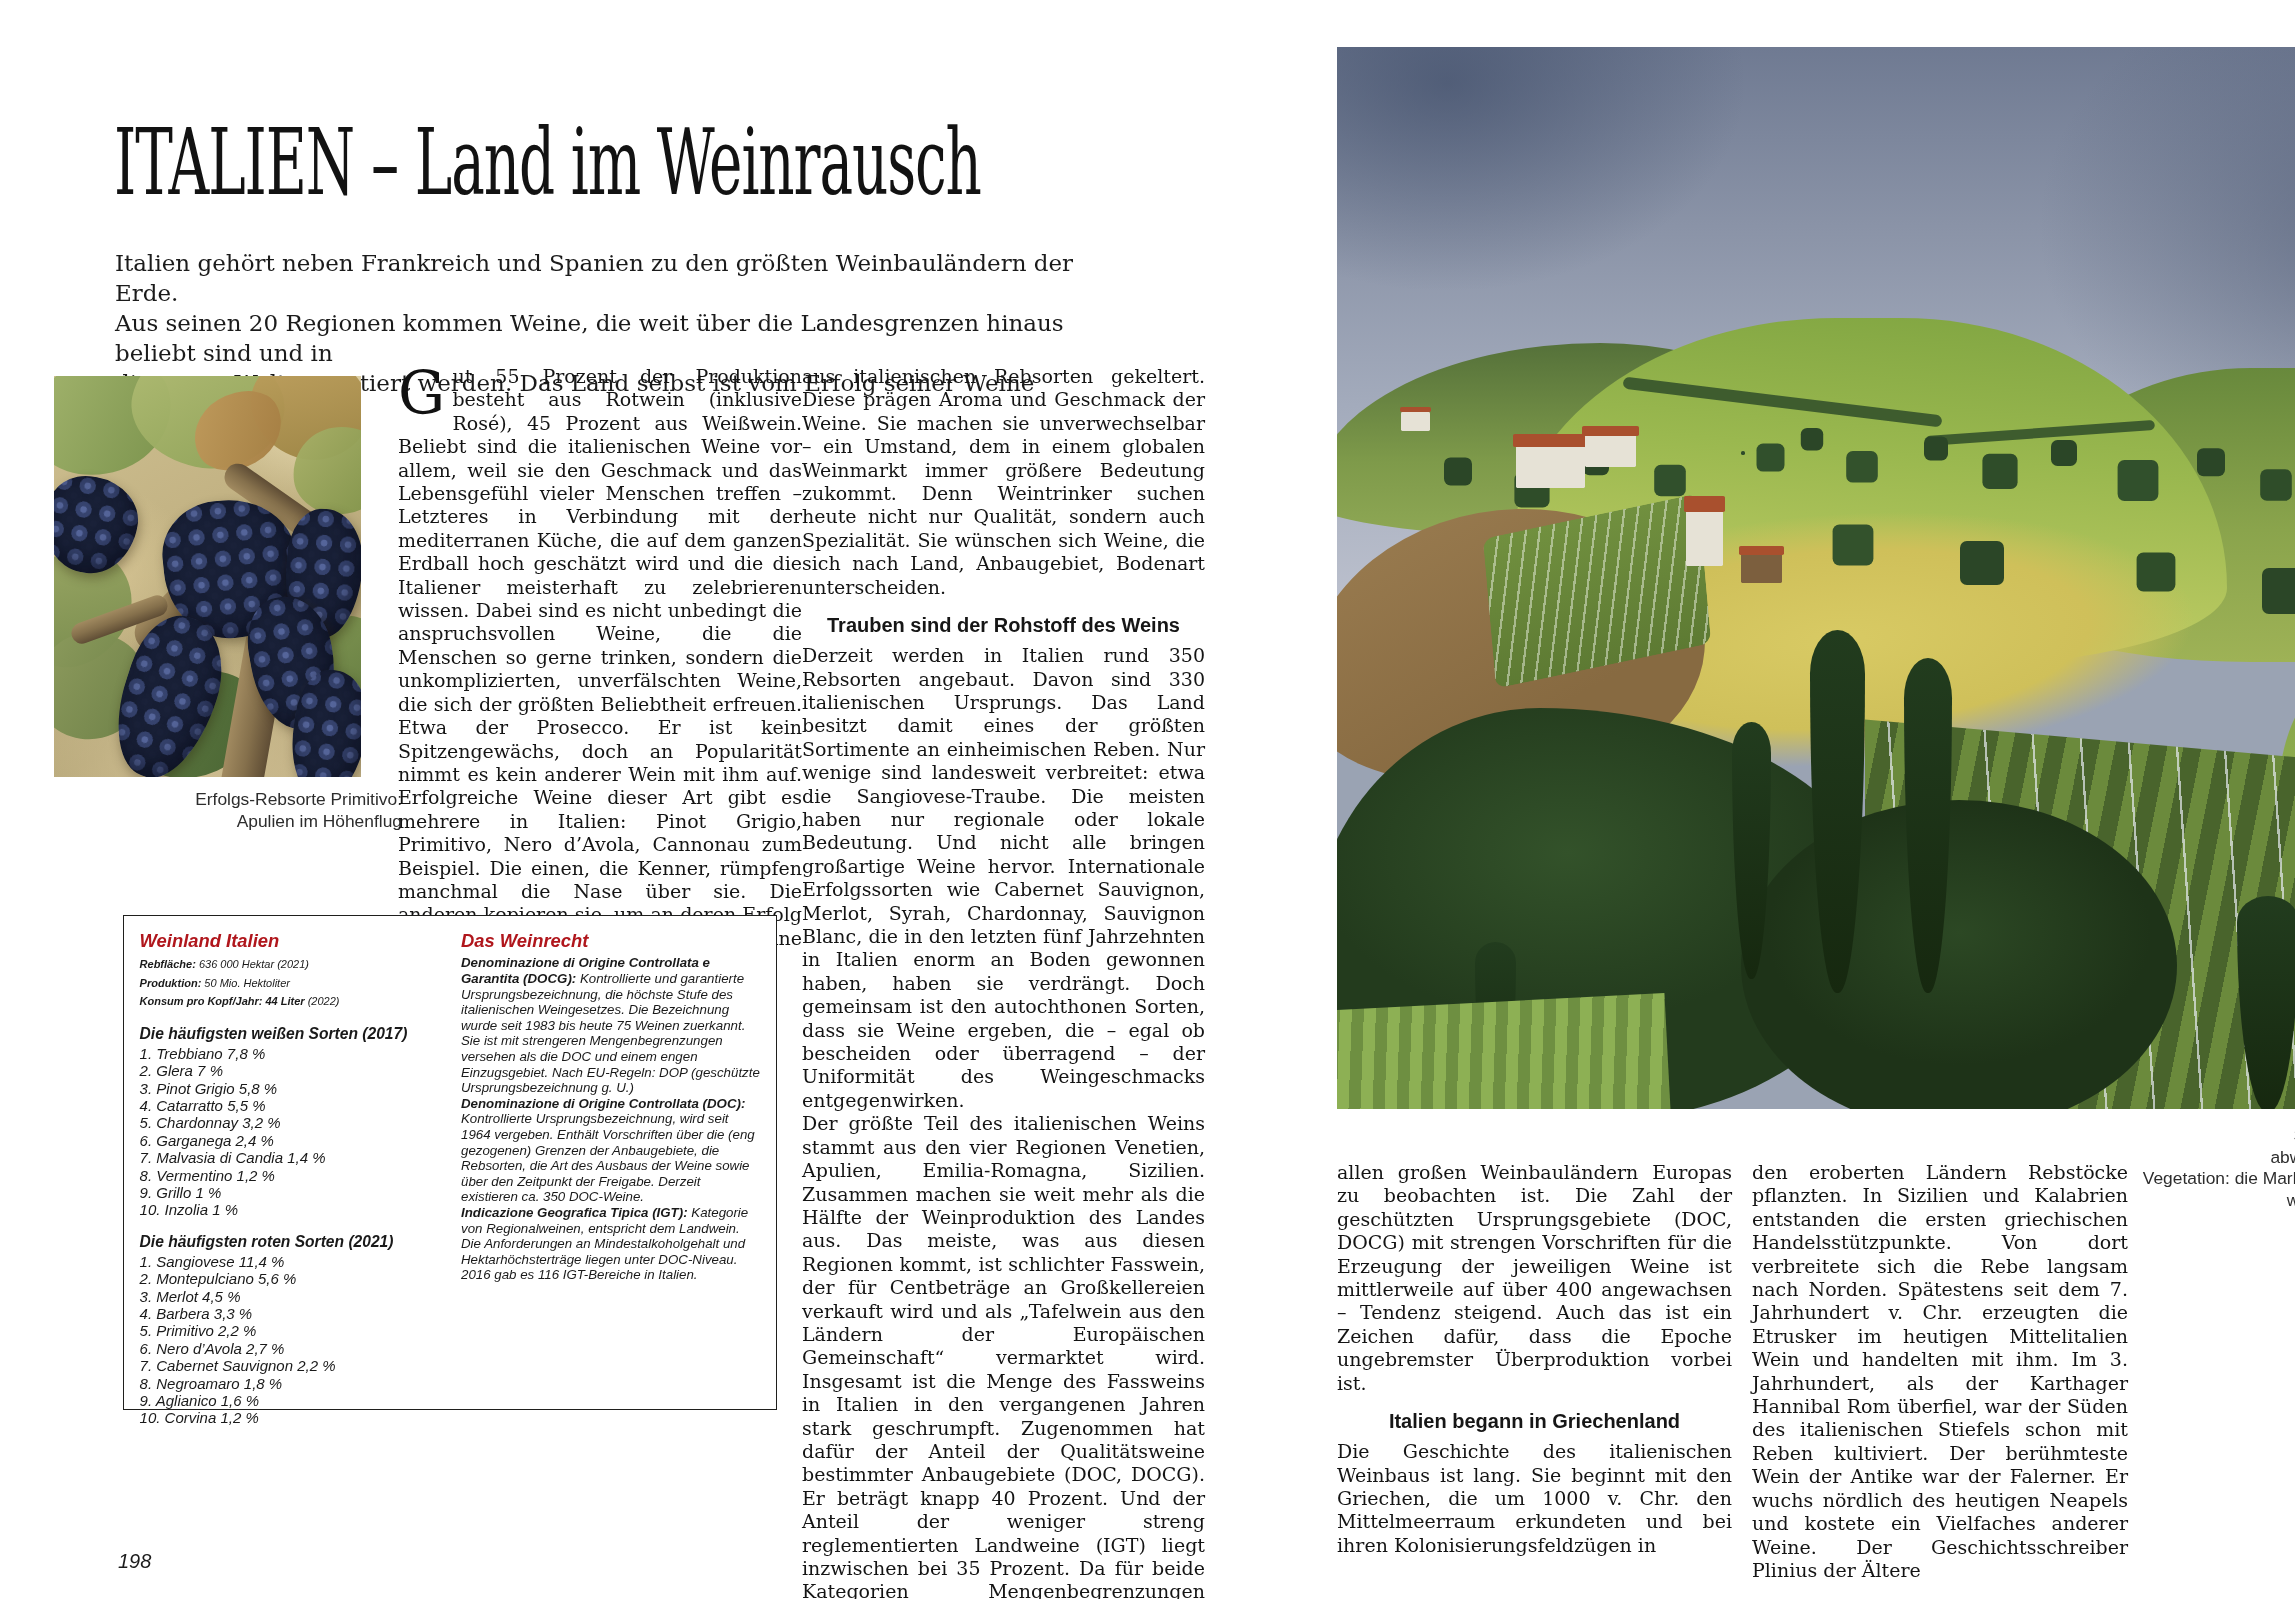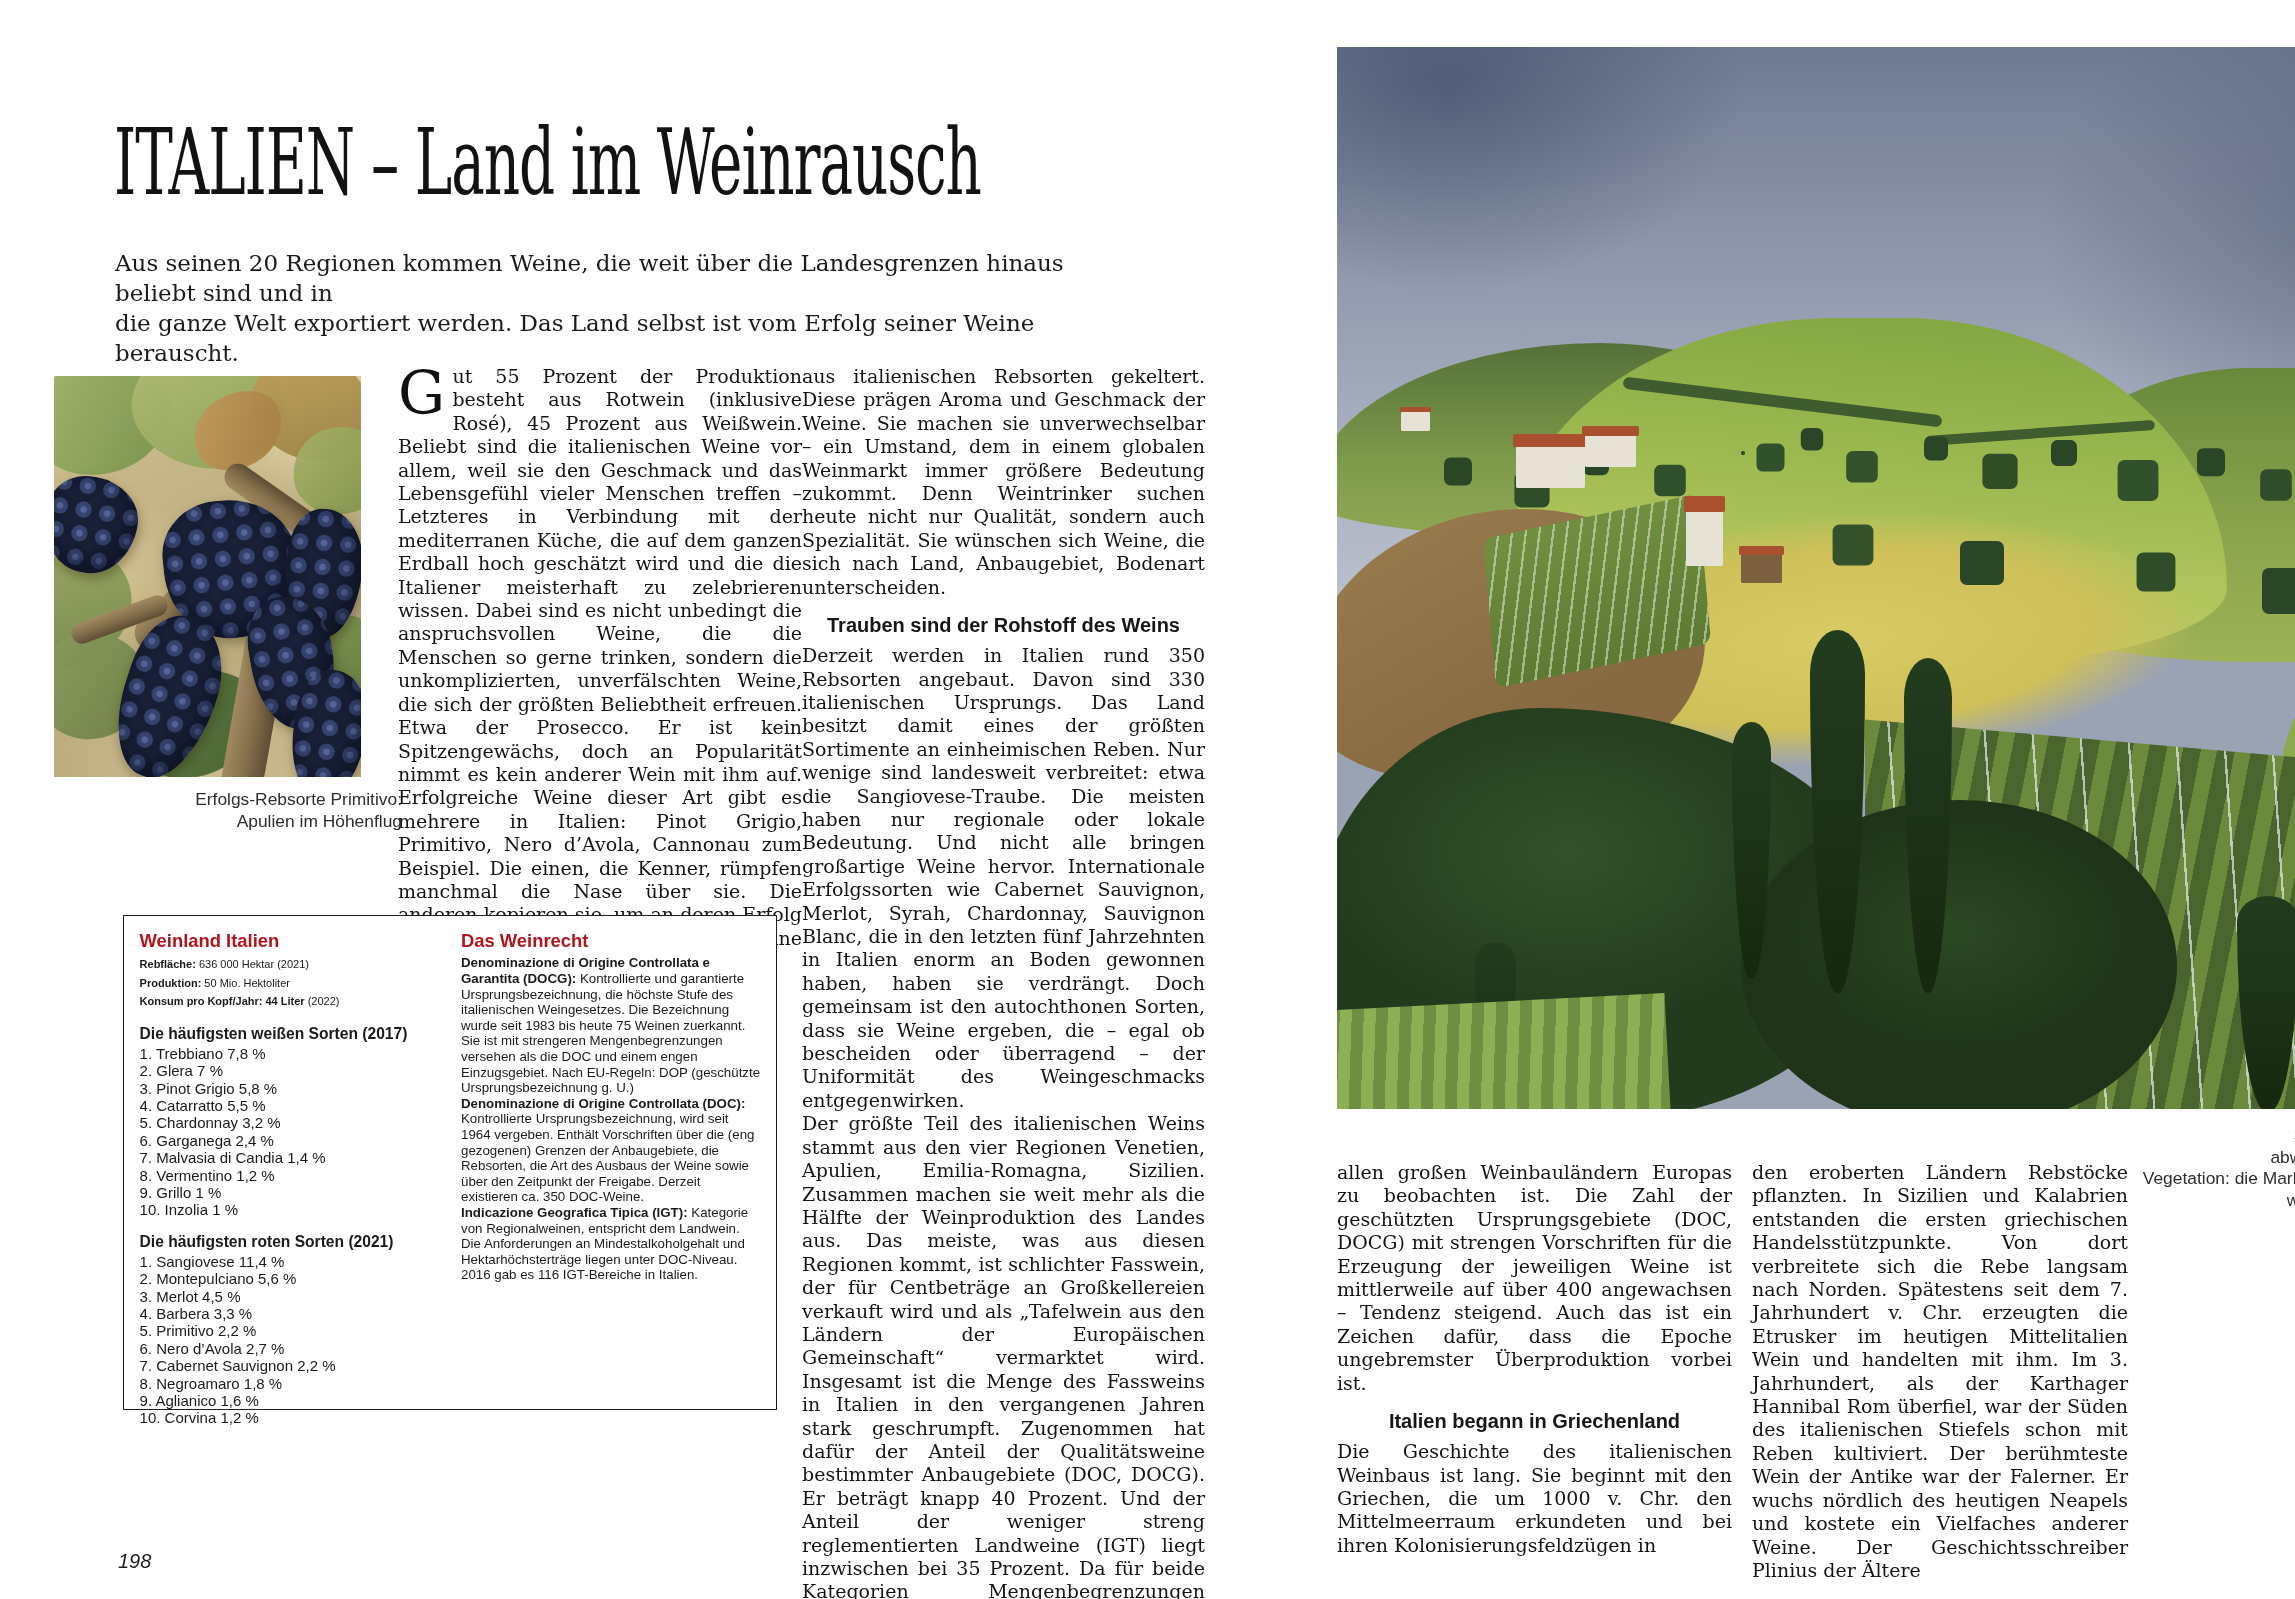--- a/index.html
+++ b/index.html
@@ -48,21 +48,21 @@
   .caption span{display:block;text-align:right;}
   .pagenum{font-size:20px;color:#1c1c1c;}
 
   
   .infobox{
     left:123px;top:915px;width:654px;height:495px;
     border:1.8px solid #1f1f1d;background:#fff;
     box-sizing:border-box;padding:13.8px 15.6px;
     display:flex;gap:22px;
   }
-  .ib-col{flex:1 1 0;}
+  .ib-col{flex:1 1 0;font-style:italic;}
   .ib-title{color:#b0161c;font-weight:bold;font-size:18.4px;line-height:22px;margin-bottom:3.7px;}
   .ib-fact{font-size:11px;line-height:18.4px;}
   .ib-sub{font-weight:bold;font-size:15.6px;line-height:18.4px;margin-top:13.8px;margin-bottom:1.8px;}
   .ib-item{font-size:15px;line-height:17.4px;}
   .ib-right{font-size:13.3px;line-height:15.6px;}
   .ib-right .lead{font-weight:bold;}
   .ib-right p{margin:0;}
   b{font-weight:bold;}
 
   
@@ -161,20 +161,21 @@
       repeating-linear-gradient(101deg,#6b8a3c 0 15.6px,#49642c 15.6px 33px);}
   .grass-bl{position:absolute;left:-18.4px;top:955px;width:349px;height:129px;transform:rotate(-3deg);
     background:repeating-linear-gradient(95deg,#8db054 0 12px,#6e8f41 12px 24px);}
 </style>
 </head>
 <body>
 
 <div class="abs page-title">ITALIEN – Land im Weinrausch</div>
 
 <div class="abs intro">
+  <span>Italien gehört neben Frankreich und Spanien zu den größten Weinbauländern der Erde.</span>
   <span>Aus seinen 20 Regionen kommen Weine, die weit über die Landesgrenzen hinaus beliebt sind und in</span>
   <span>die ganze Welt exportiert werden. Das Land selbst ist vom Erfolg seiner Weine berauscht.</span>
 </div>
 
 <div class="abs grape-photo">
   <div class="gbg"></div>
   <div class="leaf l1"></div>
   <div class="leaf l2"></div>
   <div class="leaf l3"></div>
   <div class="leaf l9"></div>

